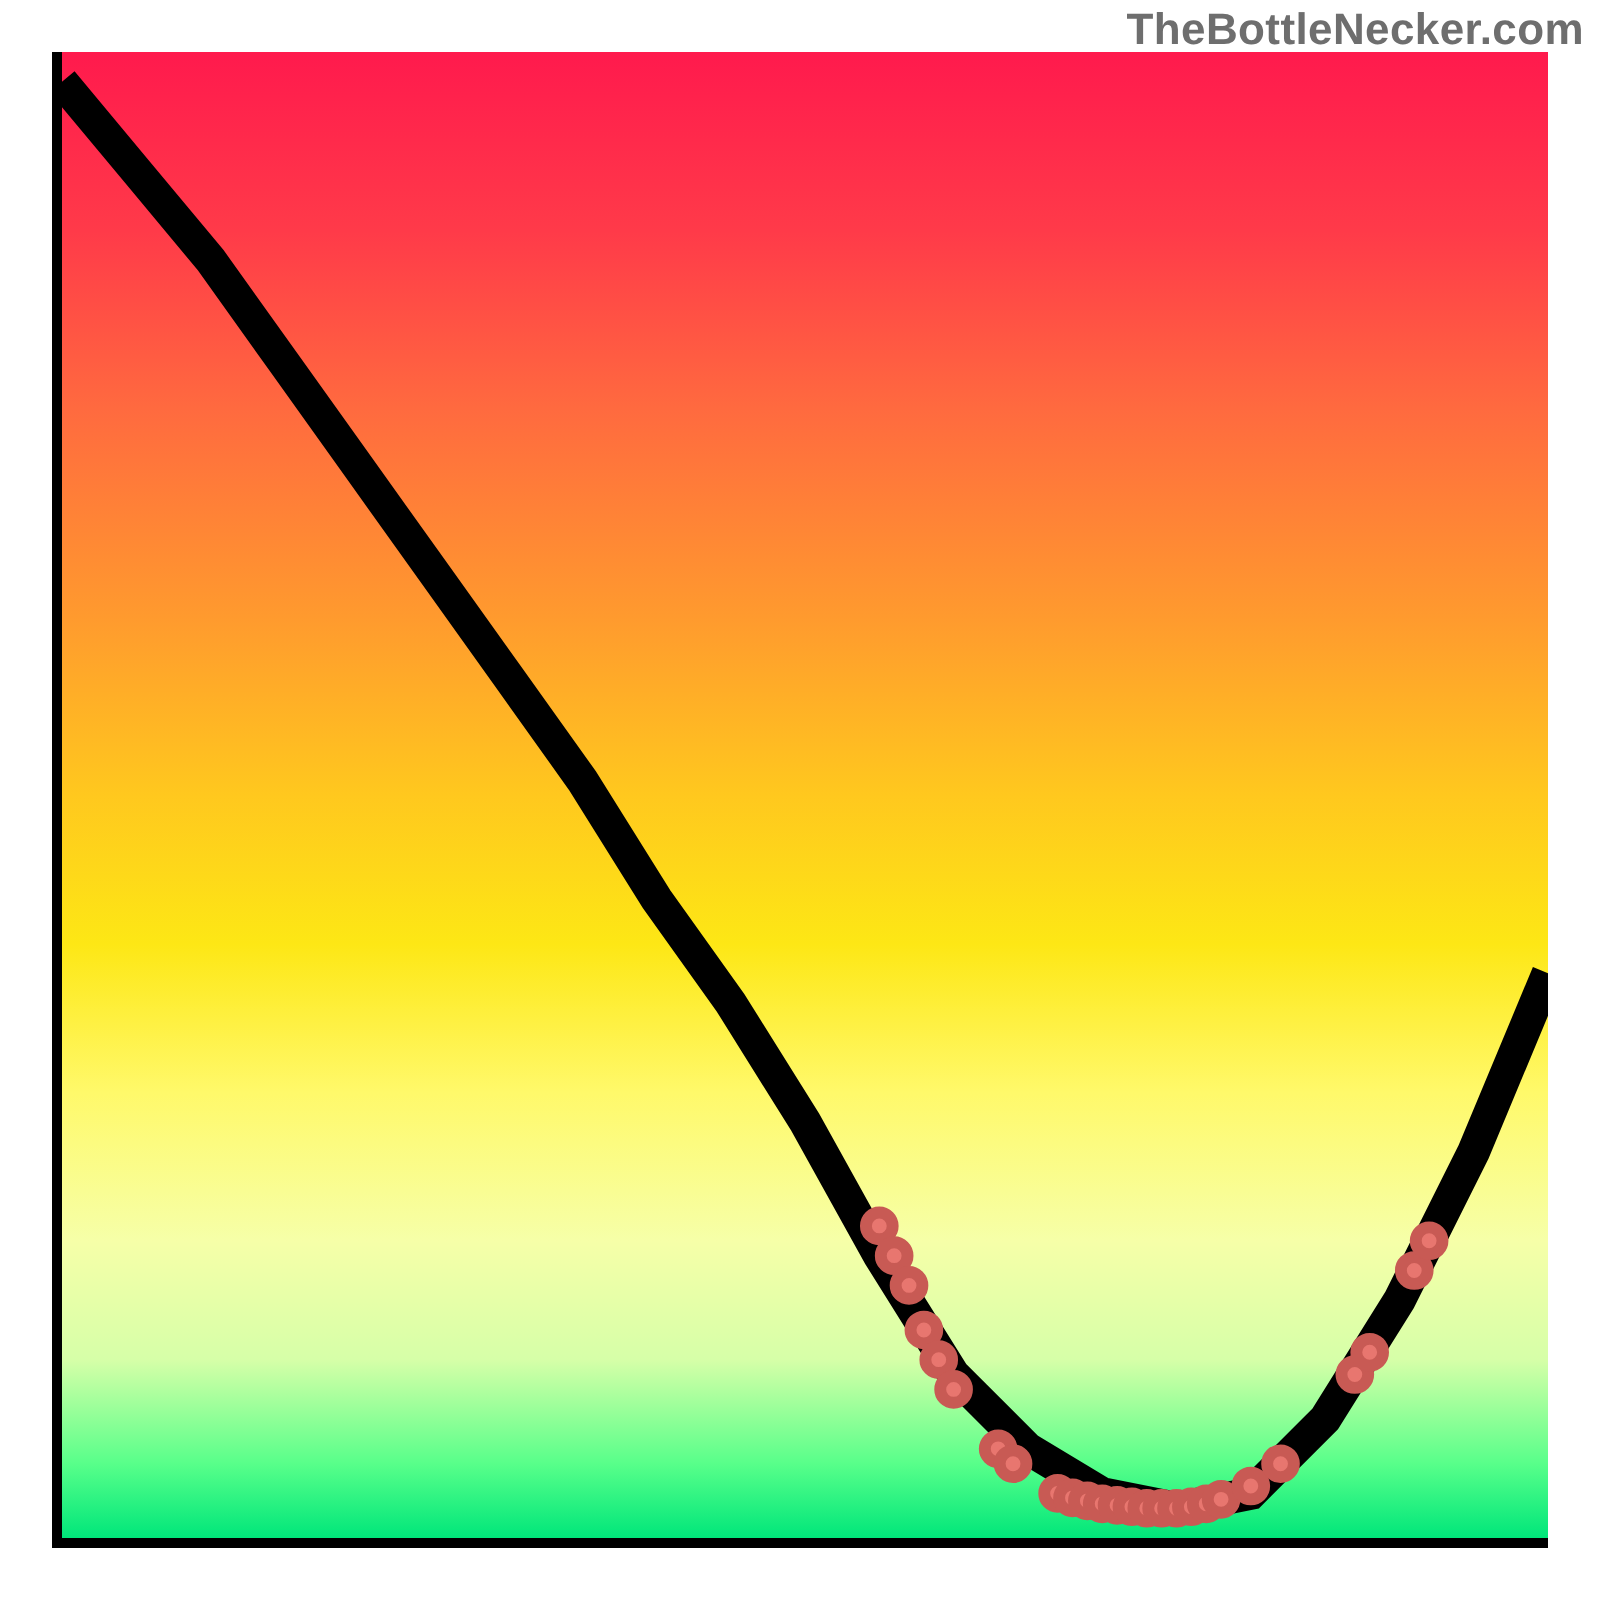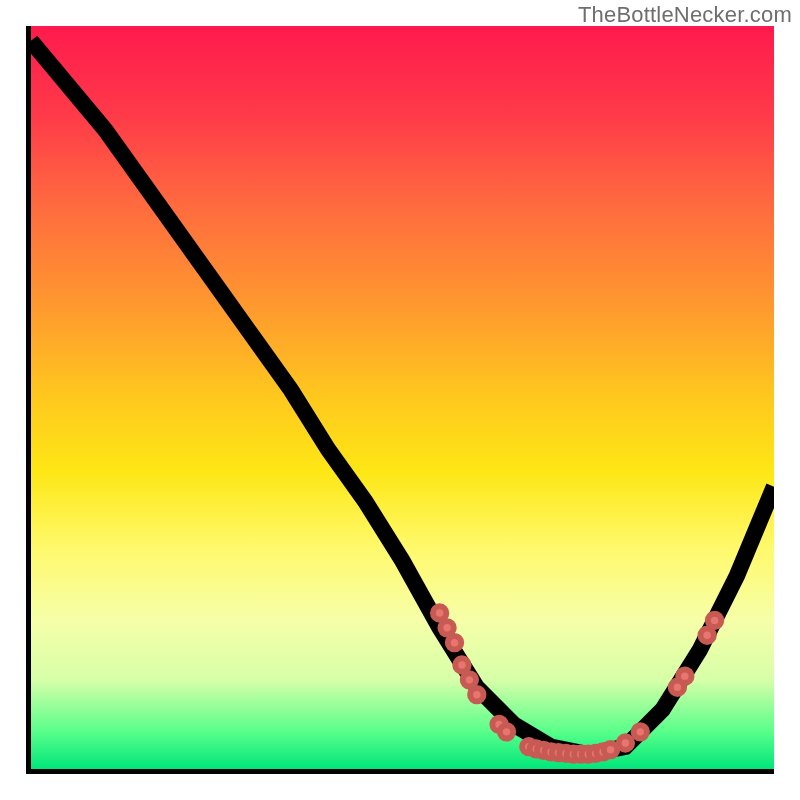--- a/index.html
+++ b/index.html
@@ -13,21 +13,21 @@
   .outer {
     position: relative;
     width: 800px;
     height: 800px;
   }
   .watermark {
     position: absolute;
     top: 2px;
     right: 8px;
     font-size: 22px;
-    font-weight: normal;
+    font-weight: bold;
     color: #6e6e6e;
     letter-spacing: 0.2px;
     z-index: 10;
     user-select: none;
   }
   .plot-frame {
     position: absolute;
     left: 26px;
     top: 26px;
     width: 748px;

